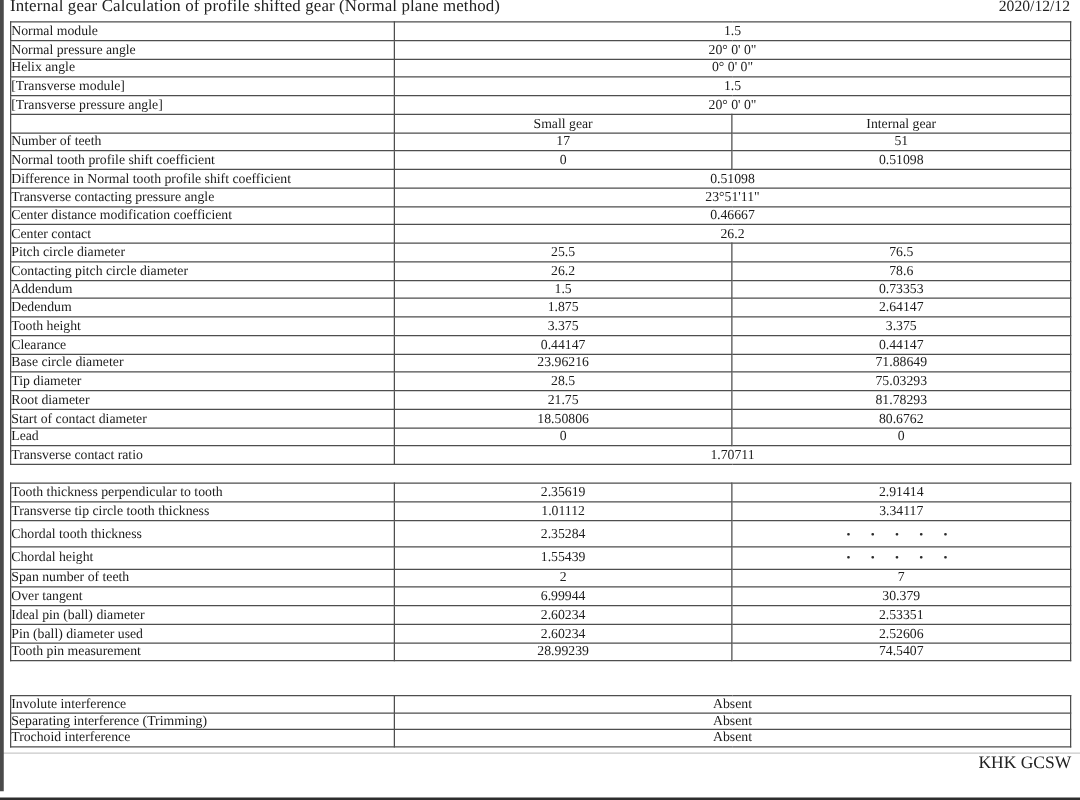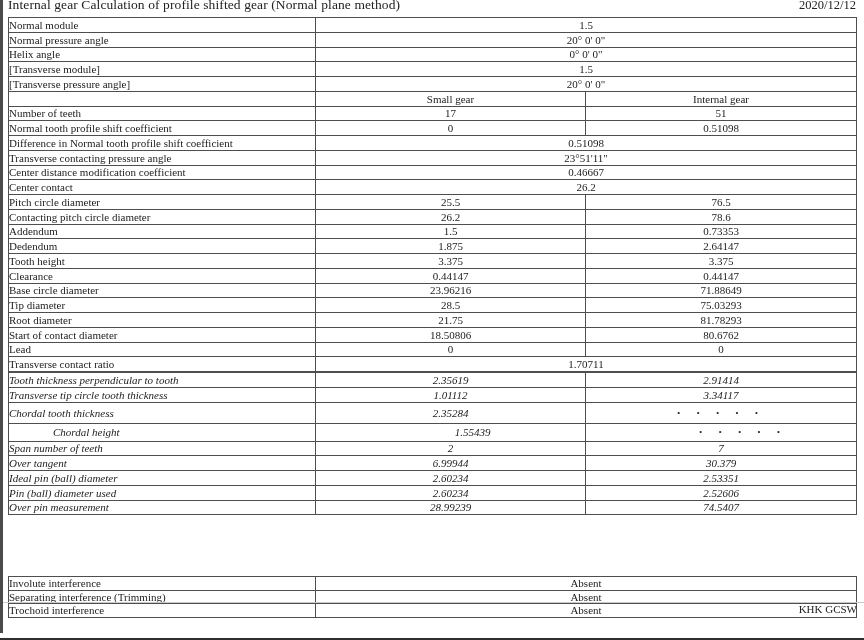--- a/index.html
+++ b/index.html
@@ -26,32 +26,32 @@
   }
   table.gtable td{
     border:1px solid #4e4e4e;
     height:13.75px;line-height:12px;
     padding:0;overflow:hidden;white-space:nowrap;
   }
   table#table-interference td{height:12.5px;}
   td.lbl{text-align:left;padding-left:3px;}
   td.val{text-align:center;}
   tr.tall-a td{height:20.5px;}
-  tr.tall-b td{height:16.5px;padding-left:44px;}
+  tr.tall-b td{height:16.5px;}
   td.dots{letter-spacing:7px;font-size:9px;color:#2a2a2a;}
   #table-main{top:17px;padding-left:16px;}
-  #table-thickness{top:372px;font-style:italic;}
-  #table-interference{top:556px;margin-top:20px;}
+  #table-thickness{top:386px;}
+  #table-interference{top:556px;}
   .page-separator-line{
     position:absolute;left:0;top:602px;width:864px;height:1px;
     background:#c9c9c9;
   }
   .brand-label{
     position:absolute;top:603px;right:7px;
-    font-size:11px;color:#222;
+    font-size:14px;color:#222;
   }
   .page-left-edge{
     position:absolute;left:0;top:0;width:3px;height:633px;
     background:#4a4a4a;
   }
   .window-bottom-edge{
     position:absolute;left:0;bottom:0;width:864px;height:2px;
     background:#2e2e2e;
   }
 </style>
@@ -222,21 +222,21 @@
         <td class="lbl">Ideal pin (ball) diameter</td>
         <td class="val">2.60234</td>
         <td class="val">2.53351</td>
       </tr>
       <tr>
         <td class="lbl">Pin (ball) diameter used</td>
         <td class="val">2.60234</td>
         <td class="val">2.52606</td>
       </tr>
       <tr>
-        <td class="lbl">Over pin measurement</td>
+        <td class="lbl">Tooth pin measurement</td>
         <td class="val">28.99239</td>
         <td class="val">74.5407</td>
       </tr>
     </tbody>
 </table>
 
 <table class="gtable" id="table-interference">
   <colgroup>
       <col style="width:307px">
       <col style="width:270px">

